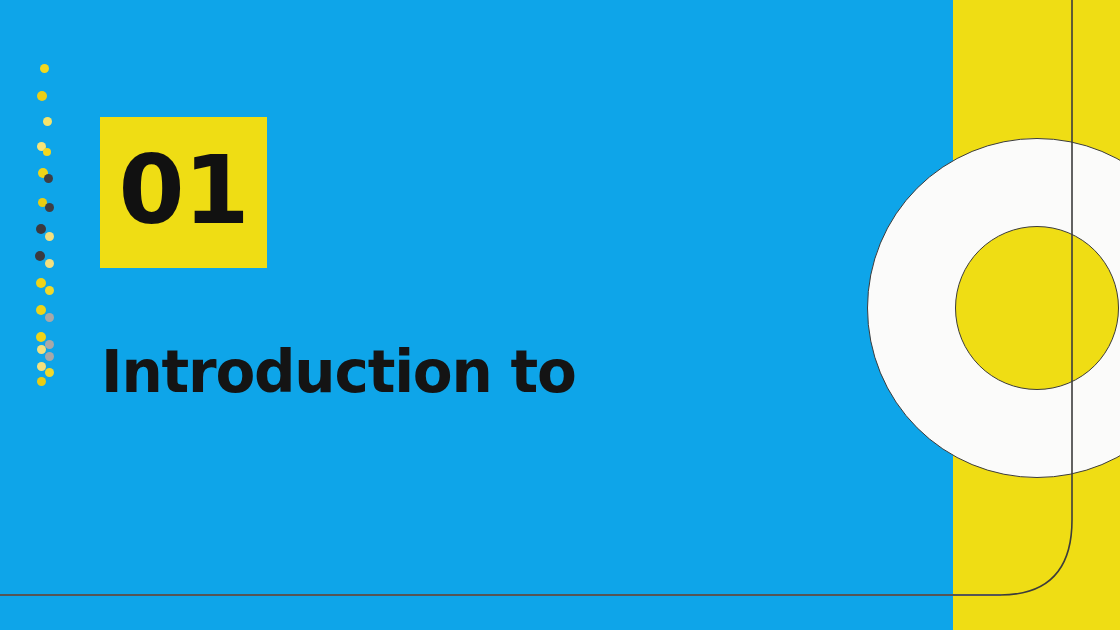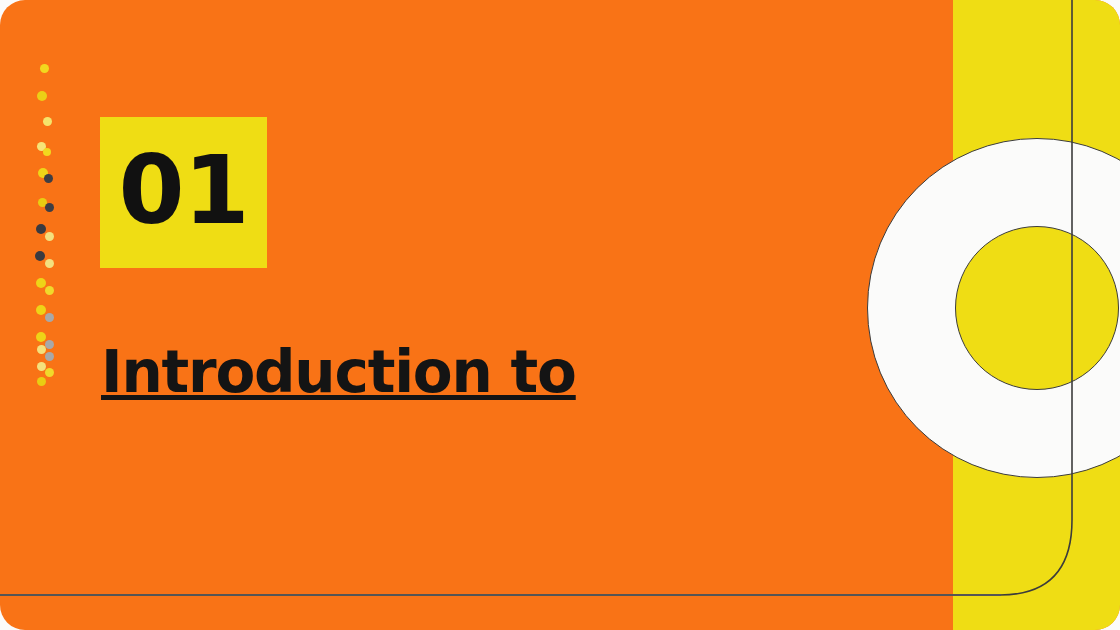--- a/index.html
+++ b/index.html
@@ -12,23 +12,22 @@
     height: 630px;
     overflow: hidden;
     font-family: "Liberation Sans", sans-serif;
     background: #fbfbfa;
   }
 
   #slide {
     position: relative;
     width: 1120px;
     height: 630px;
-    background: #f97316;
+    background: #0ea5e9;
     overflow: hidden;
-    border-radius: 25px;
   }
 
   
   .yellow-band {
     position: absolute;
     top: 0;
     left: 953px;
     width: 167px;
     height: 630px;
     background: #efdd14;
@@ -95,21 +94,20 @@
     position: absolute;
     left: 101px;
     top: 296px;
     width: 640px;
     font-family: "DejaVu Sans", sans-serif;
     font-weight: 700;
     font-size: 58px;
     line-height: 1.28;
     letter-spacing: -1.2px;
     color: #141414;
-    text-decoration: underline;
   }
   .slide-title .line {
     display: block;
     white-space: nowrap;
   }
 
   
   .dot-column {
     position: absolute;
     left: 0;

